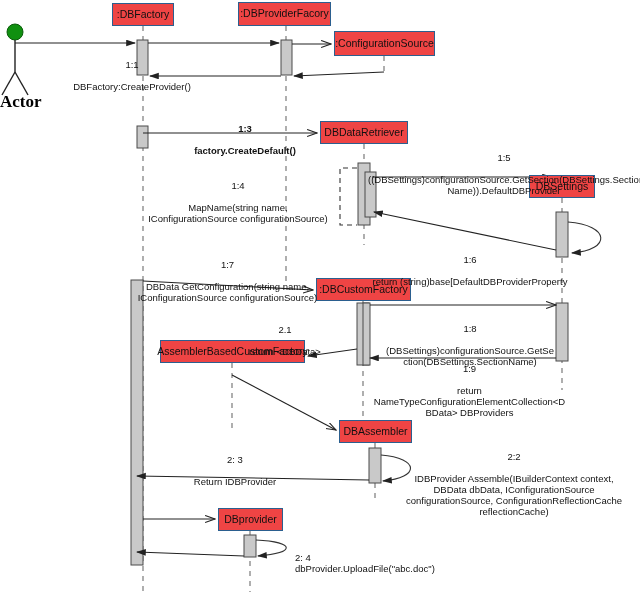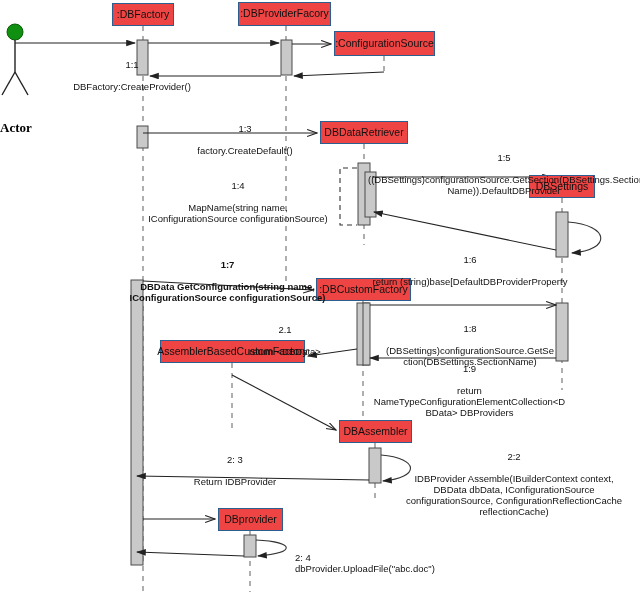--- a/index.html
+++ b/index.html
@@ -41,23 +41,22 @@
     font-size: 9.5px;
     line-height: 11px;
     color: #111111;
     text-align: center;
     white-space: pre-line;
   }
   .actor-label {
     position: absolute;
     font-family: "Liberation Serif", serif;
     font-weight: bold;
-    font-size: 13px;
+    font-size: 17px;
     color: #000000;
-    margin-top: 28px;
   }
 </style>
 </head>
 <body>
 
 <div id="canvas">
 
   <svg class="layer" xmlns="http://www.w3.org/2000/svg">
     <defs>
       <marker id="arrowFilled" markerWidth="9" markerHeight="9" refX="8" refY="3" orient="auto" markerUnits="strokeWidth">
@@ -186,21 +185,21 @@
   </div>
 
   <div class="actor-label" style="left:0px; top:92px;">Actor</div>
 
   <div class="msg" style="left:42px; top:48px; width:180px;">
     <div>1:1</div>
     <div>DBFactory:CreateProvider()</div>
   </div>
 
 
-  <div class="msg" style="left:175px; top:112px; width:140px;">
+  <div class="msg" style="left:175px; top:112px; width:140px;font-weight:bold;">
     <div>1:3</div>
     <div>factory.CreateDefault()</div>
   </div>
 
   <div class="msg" style="left:138px; top:169px; width:200px;">
     <div>1:4</div>
     <div>MapName(string name,
 IConfigurationSource configurationSource)</div>
   </div>
 
@@ -208,21 +207,21 @@
     <div>1:5</div>
     <div>((DBSettings)configurationSource.GetSection(DBSettings.Section
 Name)).DefaultDBProvider</div>
   </div>
 
   <div class="msg" style="left:355px; top:243px; width:230px;">
     <div>1:6</div>
     <div>return (string)base[DefaultDBProviderProperty</div>
   </div>
 
-  <div class="msg" style="left:125px; top:248px; width:205px;font-weight:bold;">
+  <div class="msg" style="left:125px; top:248px; width:205px;">
     <div>1:7</div>
     <div>DBData GetConfiguration(string name,
 IConfigurationSource configurationSource)</div>
   </div>
 
   <div class="msg" style="left:380px; top:312px; width:180px;">
     <div>1:8</div>
     <div>(DBSettings)configurationSource.GetSe
 ction(DBSettings.SectionName)</div>
   </div>

